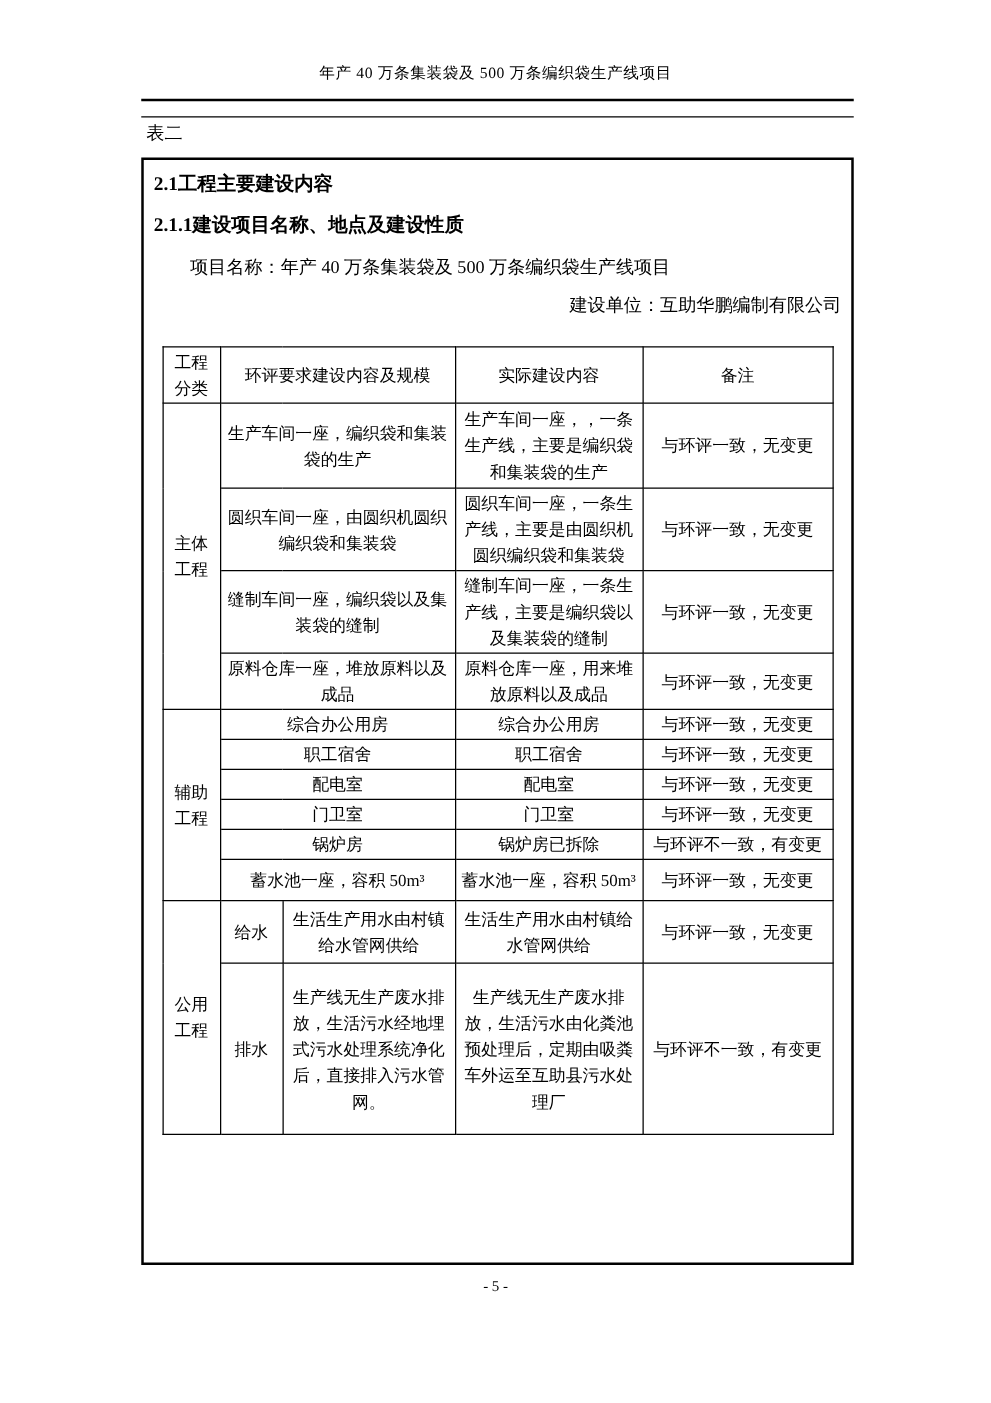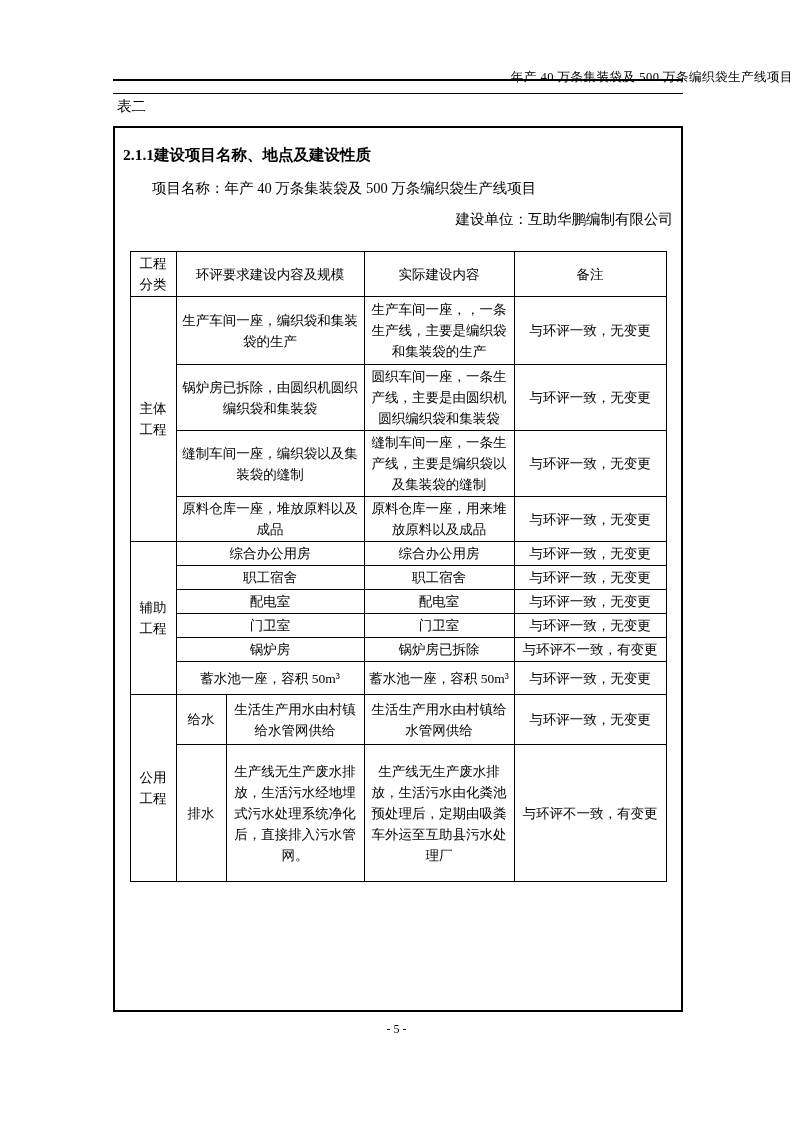--- a/index.html
+++ b/index.html
@@ -4,22 +4,22 @@
 <style>
   * { box-sizing: border-box; }
   html, body { margin: 0; padding: 0; }
   body {
     width: 793px; height: 1122px;
     background: #fff; color: #000;
     position: relative;
     font-family: "Liberation Serif", serif;
   }
   .header-title {
-    position: absolute; top: 69px; left: 0; right: 0;
-    text-align: right; font-size: 12.5px; letter-spacing: 0.5px;
+    position: absolute; top: 50px; left: 0; right: 0;
+    text-align: center; font-size: 12.5px; letter-spacing: 0.5px;
   }
   .rule1 { position: absolute; top: 79px; left: 113px; width: 570px; border-top: 2px solid #000; }
   .rule2 { position: absolute; top: 93px; left: 113px; width: 570px; border-top: 1px solid #000; }
   .table-label { position: absolute; top: 97px; left: 117px; font-size: 14.5px; }
   .outer-box {
     position: absolute; top: 126px; left: 113px;
     width: 570px; height: 886px;
     border: 2px solid #000;
     padding: 4px 8px 0 8px;
     overflow: hidden;
@@ -59,20 +59,21 @@
 </head>
 <body>
 
 <div class="header-title">年产 40 万条集装袋及 500 万条编织袋生产线项目</div>
 <div class="rule1"></div>
 <div class="rule2"></div>
 
 <div class="table-label">表二</div>
 
 <div class="outer-box">
+  <div class="sec-heading sec-21">2.1工程主要建设内容</div>
   <div class="sec-heading sec-211">2.1.1建设项目名称、地点及建设性质</div>
   <div class="body-line proj-name">项目名称：年产 40 万条集装袋及 500 万条编织袋生产线项目</div>
   <div class="body-line builder">建设单位：互助华鹏编制有限公司</div>
 
   <table class="main">
     <colgroup>
       <col style="width:46px">
         <col style="width:50px">
         <col style="width:138px">
         <col style="width:150px">
@@ -89,21 +90,21 @@
     </tr>
 
     <tr style="height:68px">
       <td rowspan="4" class="pre">主体
 工程</td>
       <td colspan="2">生产车间一座，编织袋和集装袋的生产</td>
       <td>生产车间一座，，一条生产线，主要是编织袋和集装袋的生产</td>
       <td>与环评一致，无变更</td>
     </tr>
     <tr style="height:66px">
-      <td colspan="2">锅炉房已拆除，由圆织机圆织编织袋和集装袋</td>
+      <td colspan="2">圆织车间一座，由圆织机圆织编织袋和集装袋</td>
       <td>圆织车间一座，一条生产线，主要是由圆织机圆织编织袋和集装袋</td>
       <td>与环评一致，无变更</td>
     </tr>
     <tr style="height:63px">
       <td colspan="2">缝制车间一座，编织袋以及集装袋的缝制</td>
       <td>缝制车间一座，一条生产线，主要是编织袋以及集装袋的缝制</td>
       <td>与环评一致，无变更</td>
     </tr>
     <tr style="height:36px">
       <td colspan="2">原料仓库一座，堆放原料以及成品</td>

